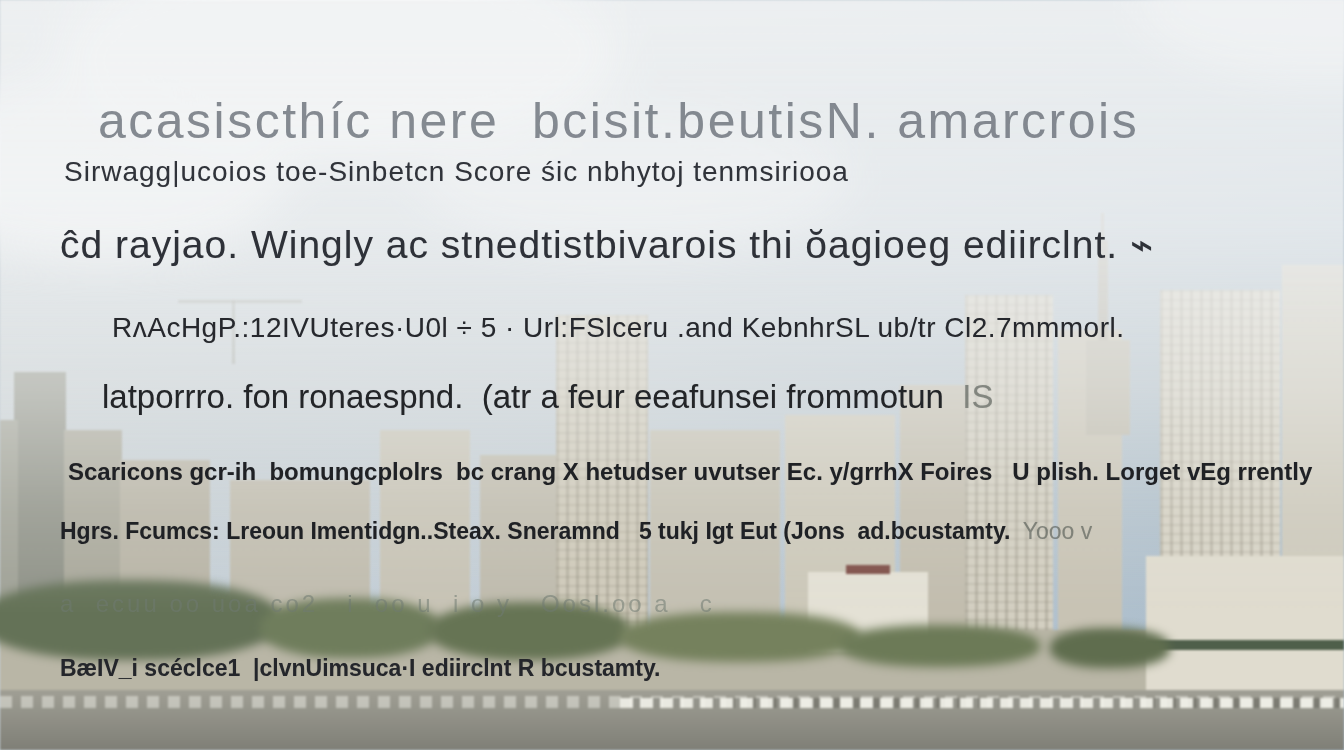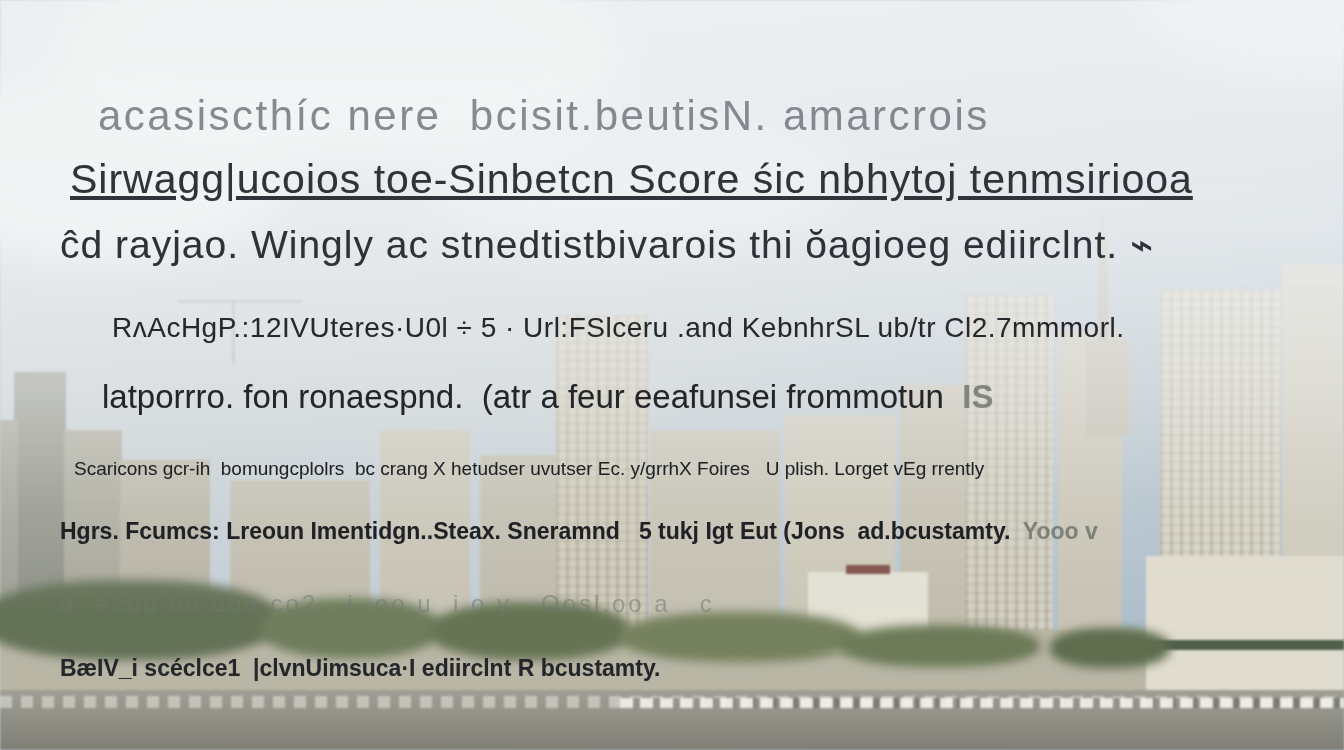--- a/index.html
+++ b/index.html
@@ -69,30 +69,30 @@
   .haze { position: absolute; inset: 0;
     background: linear-gradient(180deg,
       rgba(240,242,243,.92) 0%,
       rgba(240,242,243,.80) 30%,
       rgba(236,237,235,.55) 52%,
       rgba(230,230,224,.22) 68%,
       rgba(230,230,224,0) 82%); }
 
   
   .txt { position: absolute; white-space: pre; color: #2a2c30; text-shadow: 0 0 1px rgba(0,0,0,.14); }
-  .l1 { left: 98px;  top: 92px;  font-size: 42px; letter-spacing: 2.5px; color: rgba(105,111,120,.8); text-shadow: none; }
-  .l2 { left: 70px;  top: 156px; font-size: 41px; letter-spacing: 1px;  color: #30333a; text-decoration: underline; }
+  .l1 { left: 98px;  top: 92px;  font-size: 50px; letter-spacing: 2.5px; color: rgba(105,111,120,.8); text-shadow: none; }
+  .l2 { left: 64px;  top: 156px; font-size: 28px; letter-spacing: 1px;  color: #30333a; }
   .l3 { left: 60px;  top: 222px; font-size: 39px; letter-spacing: 1px;  color: #2e3138; }
   .l4 { left: 64px;  top: 312px; font-size: 28px; letter-spacing: .5px; color: #26282d; margin-left: 48px; }
   .l5 { left: 102px; top: 378px; font-size: 33px; color: #232528; }
-  .l6 { left: 74px;  top: 458px; font-size: 19px; font-weight: normal; color: #1f2125; }
+  .l6 { left: 68px;  top: 458px; font-size: 24px; font-weight: bold; color: #1f2125; }
   .l7 { left: 60px;  top: 518px; font-size: 23px; font-weight: bold; color: #1f2125; text-align: right; }
   .l8 { left: 60px;  top: 590px; font-size: 24px; letter-spacing: 3px; color: #6f7a72; opacity: .55; text-shadow: none; }
   .l9 { left: 60px;  top: 655px; font-size: 23px; font-weight: bold; color: #24262b; }
-  .tail { color: rgba(92,98,92,.6); font-weight: bold; }
+  .tail { color: rgba(92,98,92,.6); font-weight: normal; }
 </style>
 </head>
 <body>
 
 <div class="stage">
 
   <div class="scenery">
     <div class="cloud c1"></div>
     <div class="cloud c2"></div>
     <div class="cloud c3"></div>

